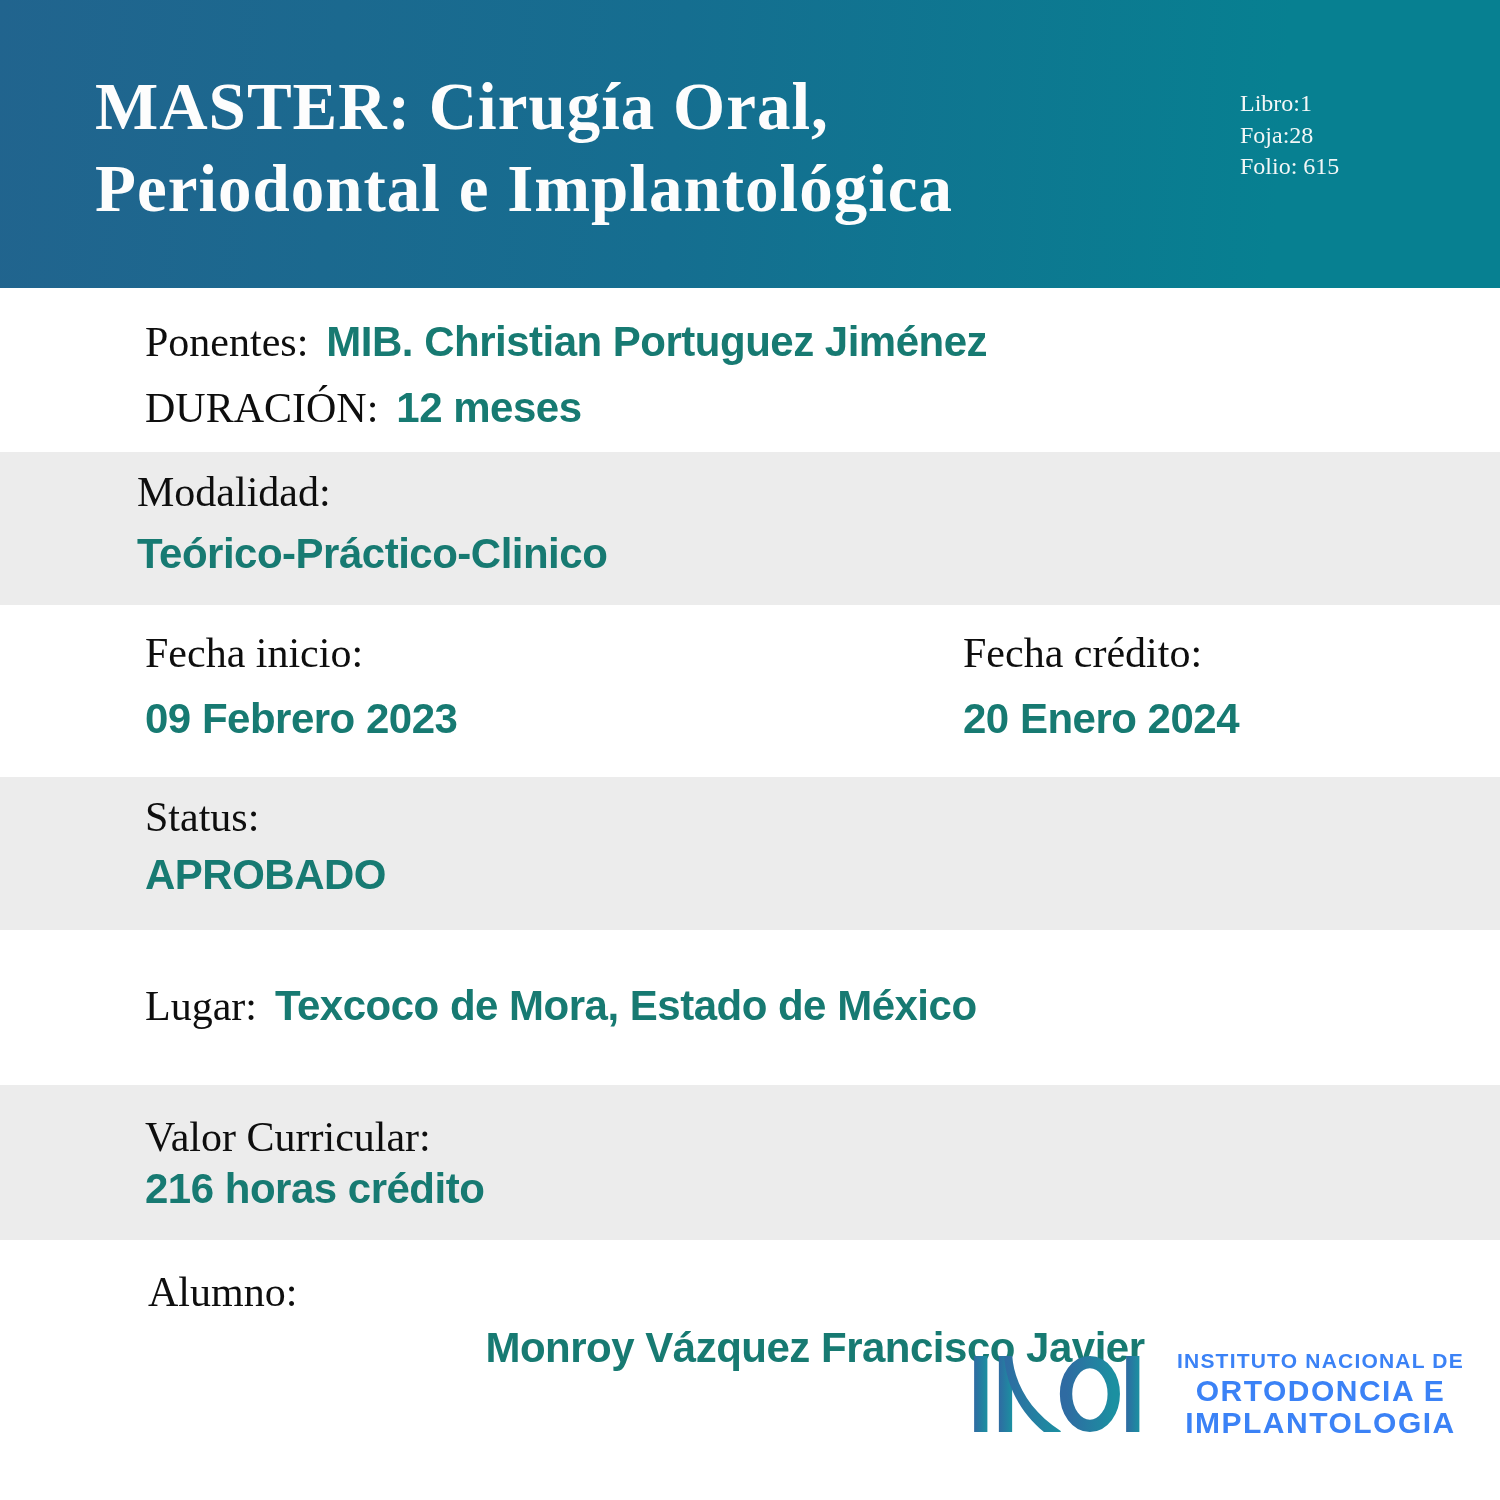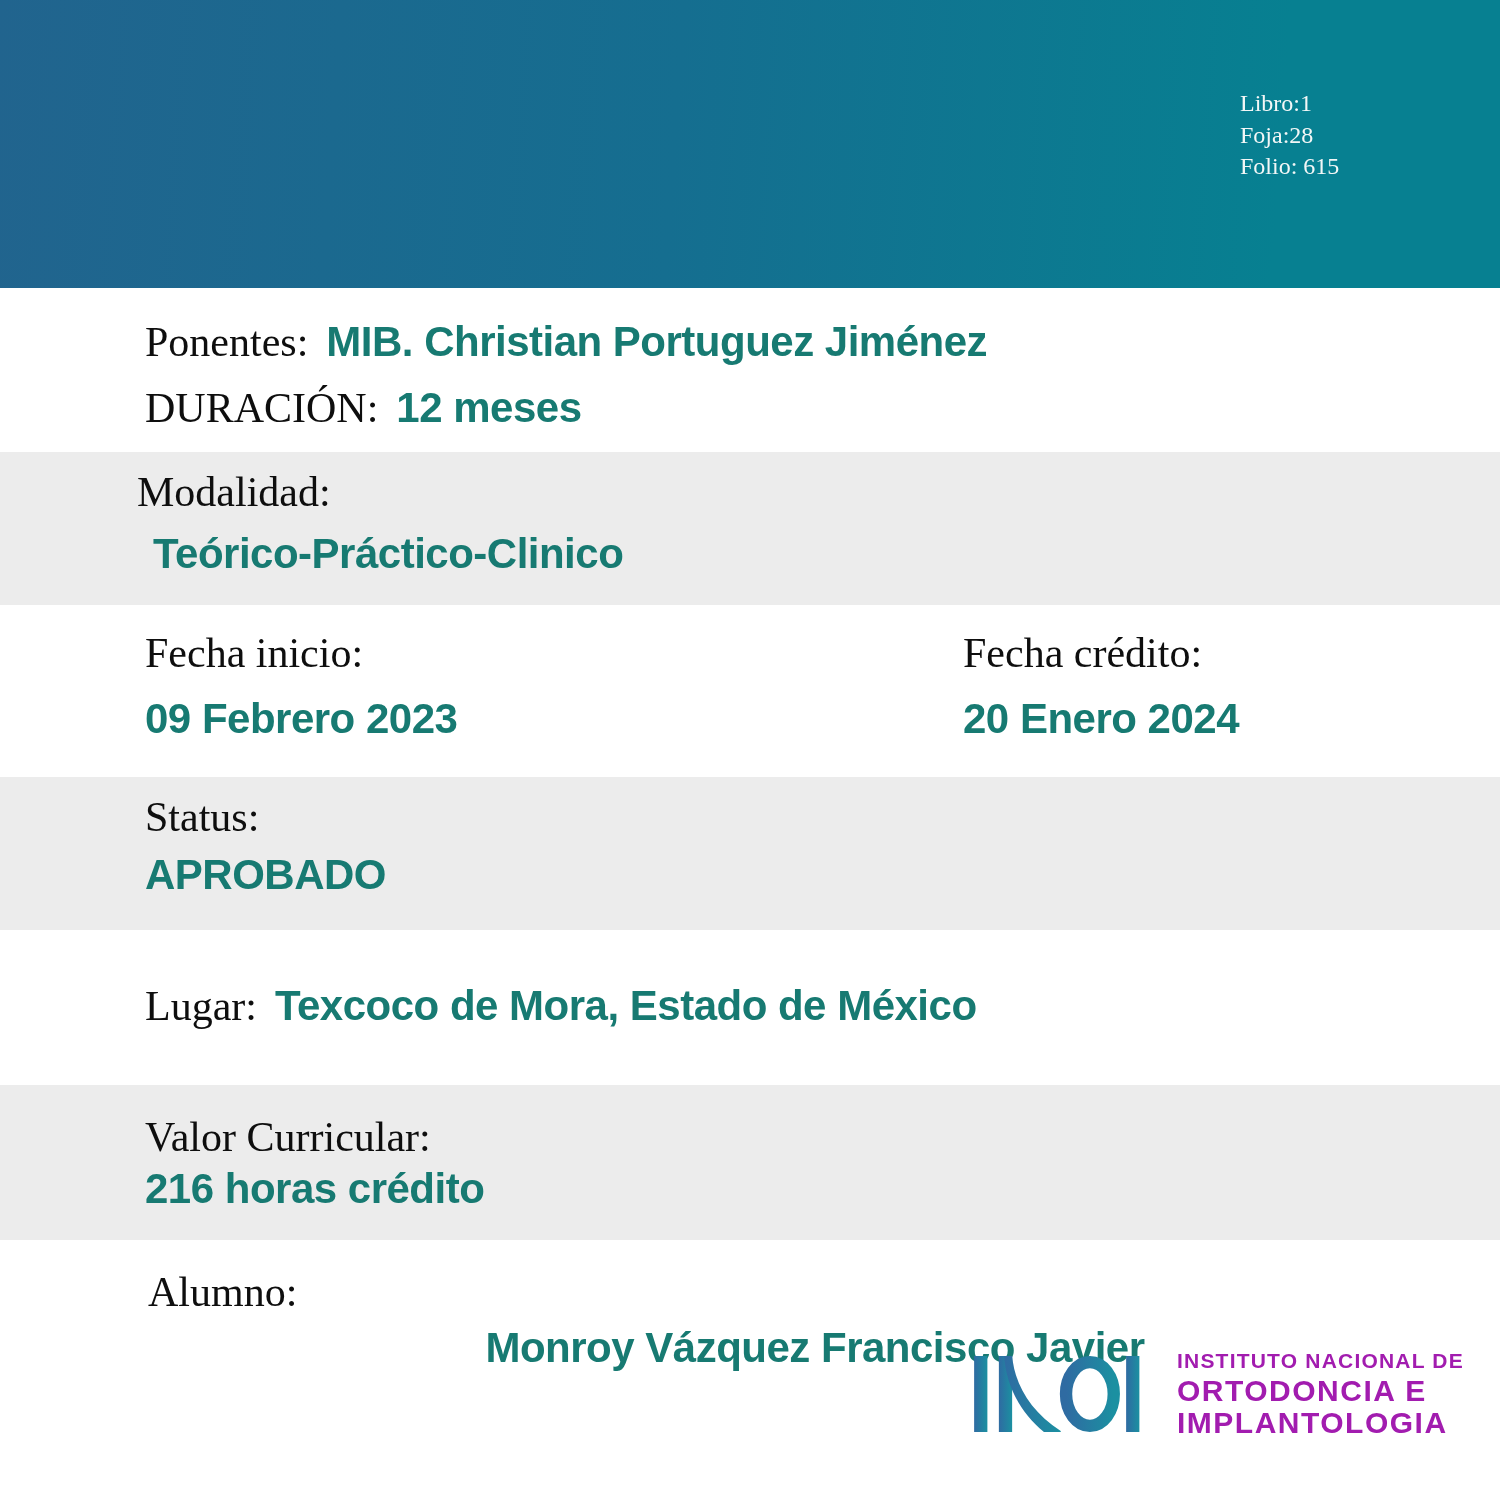--- a/index.html
+++ b/index.html
@@ -82,21 +82,21 @@
     top: 288px; height: 204px;
     padding: 30px 0 7px 145px;
   }
   .row-ponentes .inline-field + .inline-field { margin-top: 18px; }
 
   
   .row-modalidad {
     top: 452px; height: 154px;
     padding: 16px 0 0 137px;
   }
-  .row-modalidad .value { margin-top: 14px; display: block; margin-left: 16px; }
+  .row-modalidad .value { margin-top: 14px; display: block; }
 
   
   .row-fechas { top: 605px; height: 160px; }
   .col-fecha { position: absolute; top: 24px; }
   .col-fecha-inicio { left: 145px; }
   .col-fecha-termino { left: 963px; }
   .col-fecha .value { margin-top: 18px; display: block; }
 
   
   .row-status {
@@ -129,35 +129,40 @@
   .logo {
     position: absolute;
     left: 965px;
     top: 1350px;
     display: flex;
     align-items: flex-start;
     gap: 17px;
   }
   .logo-mark { display: block; margin-top: 6px; }
   .logo-text {
-    color: #a21caf;
+    color: #3b82f6;
     font-family: "Liberation Sans", sans-serif;
     font-weight: bold;
     line-height: 1.0;
     white-space: nowrap;
+    text-align: center;
   }
   .logo-text .lt1 { font-size: 21px; letter-spacing: 1.2px; margin-bottom: 4px; }
   .logo-text .lt2, .logo-text .lt3 { font-size: 30px; letter-spacing: 1.5px; line-height: 1.08; }
 </style>
 </head>
 <body>
 
 <div class="page">
 
   <header class="banner">
+    <div class="title">
+      <div>MASTER: Cirugía Oral,</div>
+      <div>Periodontal e Implantológica</div>
+    </div>
     <div class="registry">
       <div>Libro:1</div>
       <div>Foja:28</div>
       <div>Folio: 615</div>
     </div>
   </header>
 
   <section class="row white row-ponentes">
     <div class="inline-field">
       <span class="label">Ponentes:</span>

